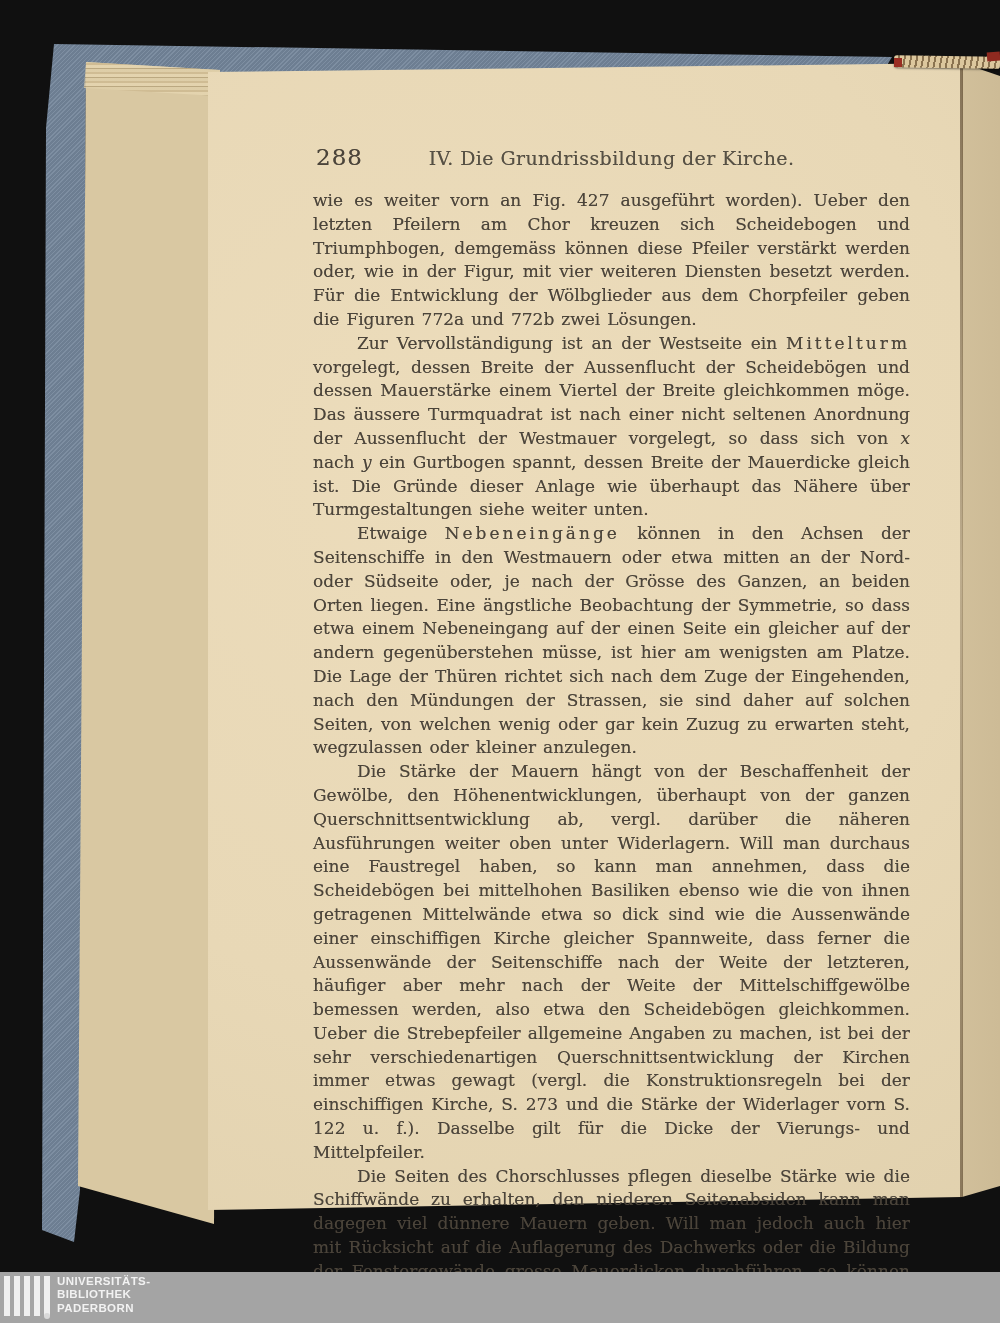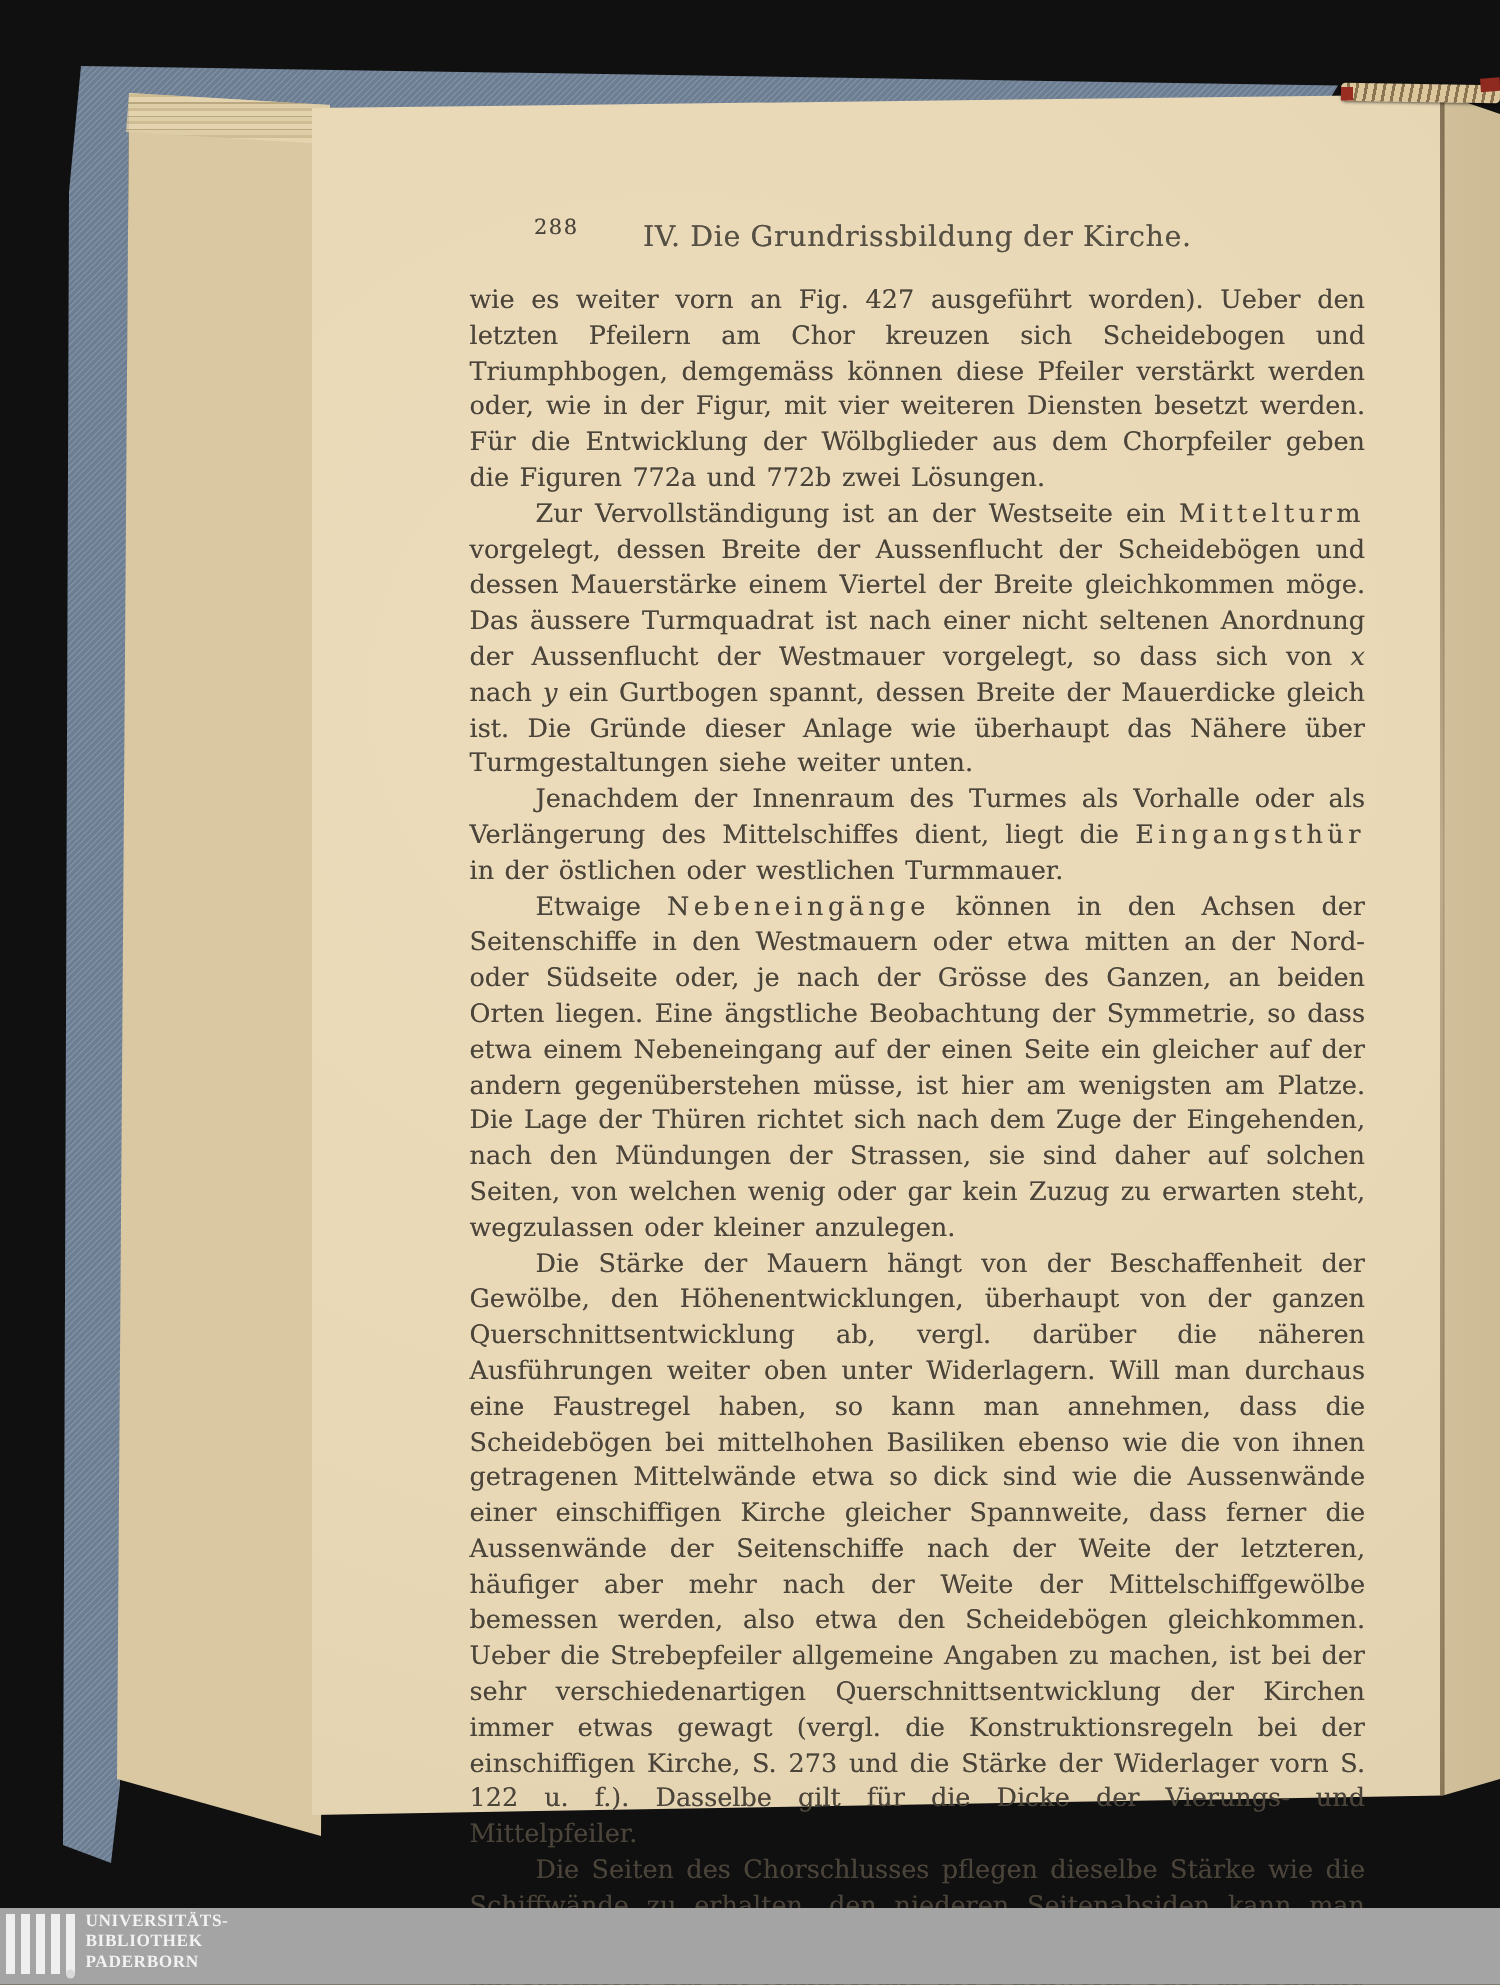--- a/index.html
+++ b/index.html
@@ -55,21 +55,21 @@
   .red-right{position:absolute;left:987px;top:52px;width:13px;height:9px;background:#8f2a20;transform:rotate(-4deg);}
   
   .content{
     position:absolute;left:313px;top:144px;width:597px;
     color:#4b443a;
     text-shadow:0 0 .4px rgba(75,68,58,.55);
   }
   .header-row{position:relative;height:24px;}
   .page-number{
     position:absolute;left:3px;top:0;
-    font-size:14px;letter-spacing:1px;margin-left:40px;
+    font-size:23px;letter-spacing:1px;
   }
   .running-header{
     position:absolute;left:50%;top:3px;transform:translateX(-50%);
     font-size:19px;letter-spacing:.4px;white-space:nowrap;color:#565044;
   }
   .text-body{margin-top:21px;font-size:17px;line-height:23.8px;}
   .para{
     margin:0;text-align:justify;word-spacing:1.6px;
   }
   .para.indent{text-indent:44px;}
@@ -88,21 +88,21 @@
   .logo-bar{
     display:inline-block;width:6px;height:40px;background:#efefef;
     margin-right:4px;vertical-align:top;
   }
   .logo-dot{
     position:absolute;left:40px;top:37px;width:6px;height:6px;border-radius:50%;
     background:#d9d9d9;
   }
   .logo-text{
     position:absolute;left:57px;top:3px;
-    font-family:Liberation Serif, serif;font-weight:bold;
+    font-family:Liberation Sans, sans-serif;font-weight:bold;
     font-size:11.5px;line-height:13.3px;letter-spacing:.4px;color:#f2f2f2;
   }
 </style>
 </head>
 <body>
 
 <div class="abs cover"></div>
 <div class="abs page-stack"></div>
 <div class="abs page-stack-topfan"></div>
 <div class="abs main-page"></div>
@@ -113,21 +113,20 @@
 <div class="red-right"></div>
 
 <div class="content">
   <div class="header-row">
     <span class="page-number">288</span>
     <span class="running-header">IV. Die Grundrissbildung der Kirche.</span>
   </div>
   <div class="text-body">
       <p class="para"><span>wie es weiter vorn an Fig. 427 ausgeführt worden).  Ueber den letzten Pfeilern am Chor kreuzen sich Scheidebogen und Triumphbogen, demgemäss können diese Pfeiler verstärkt werden oder, wie in der Figur, mit vier weiteren Diensten besetzt werden.  Für die Entwicklung der Wölbglieder aus dem Chorpfeiler geben die Figuren 772a und 772b zwei Lösungen.</span></p>
       <p class="para indent"><span>Zur Vervollständigung ist an der Westseite ein </span><span class="spaced">Mittelturm</span><span> vorgelegt, dessen Breite der Aussenflucht der Scheidebögen und dessen Mauerstärke einem Viertel der Breite gleichkommen möge.  Das äussere Turmquadrat ist nach einer nicht seltenen Anordnung der Aussenflucht der Westmauer vorgelegt, so dass sich von </span><span class="it">x</span><span> nach </span><span class="it">y</span><span> ein Gurtbogen spannt, dessen Breite der Mauerdicke gleich ist.  Die Gründe dieser Anlage wie überhaupt das Nähere über Turmgestaltungen siehe weiter unten.</span></p>
-      <p class="para indent"><span>Jenachdem der Innenraum des Turmes als Vorhalle oder als Verlängerung des Mittelschiffes dient, liegt die </span><span class="spaced">Eingangsthür</span><span> in der östlichen oder westlichen Turmmauer.</span></p>
       <p class="para indent"><span>Etwaige </span><span class="spaced">Nebeneingänge</span><span> können in den Achsen der Seitenschiffe in den Westmauern oder etwa mitten an der Nord- oder Südseite oder, je nach der Grösse des Ganzen, an beiden Orten liegen.  Eine ängstliche Beobachtung der Symmetrie, so dass etwa einem Nebeneingang auf der einen Seite ein gleicher auf der andern gegenüberstehen müsse, ist hier am wenigsten am Platze.  Die Lage der Thüren richtet sich nach dem Zuge der Eingehenden, nach den Mündungen der Strassen, sie sind daher auf solchen Seiten, von welchen wenig oder gar kein Zuzug zu erwarten steht, wegzulassen oder kleiner anzulegen.</span></p>
       <p class="para indent"><span>Die Stärke der Mauern hängt von der Beschaffenheit der Gewölbe, den Höhenentwicklungen, überhaupt von der ganzen Querschnittsentwicklung ab, vergl. darüber die näheren Ausführungen weiter oben unter Widerlagern.  Will man durchaus eine Faustregel haben, so kann man annehmen, dass die Scheidebögen bei mittelhohen Basiliken ebenso wie die von ihnen getragenen Mittelwände etwa so dick sind wie die Aussenwände einer einschiffigen Kirche gleicher Spannweite, dass ferner die Aussenwände der Seitenschiffe nach der Weite der letzteren, häufiger aber mehr nach der Weite der Mittelschiffgewölbe bemessen werden, also etwa den Scheidebögen gleichkommen.  Ueber die Strebepfeiler allgemeine Angaben zu machen, ist bei der sehr verschiedenartigen Querschnittsentwicklung der Kirchen immer etwas gewagt (vergl. die Konstruktionsregeln bei der einschiffigen Kirche, S. 273 und die Stärke der Widerlager vorn S. 122 u. f.).  Dasselbe gilt für die Dicke der Vierungs- und Mittelpfeiler.</span></p>
       <p class="para indent"><span>Die Seiten des Chorschlusses pflegen dieselbe Stärke wie die Schiffwände zu erhalten, den niederen Seitenabsiden kann man dagegen viel dünnere Mauern geben.  Will man jedoch auch hier mit Rücksicht auf die Auflagerung des Dachwerks oder die Bildung der Fenstergewände grosse Mauerdicken durchführen, so können wenigstens die Strebepfeiler sehr eingeschränkt oder, wie bei der Wiesenkirche zu Soest, ganz fortgelassen werden.</span></p>
     </div>
 </div>
 
 <div class="footer-bar">
   <div class="logo-icon">
     <span class="logo-bar"></span><span class="logo-bar"></span><span class="logo-bar"></span><span class="logo-bar"></span><span class="logo-bar"></span>
     <span class="logo-dot"></span>

